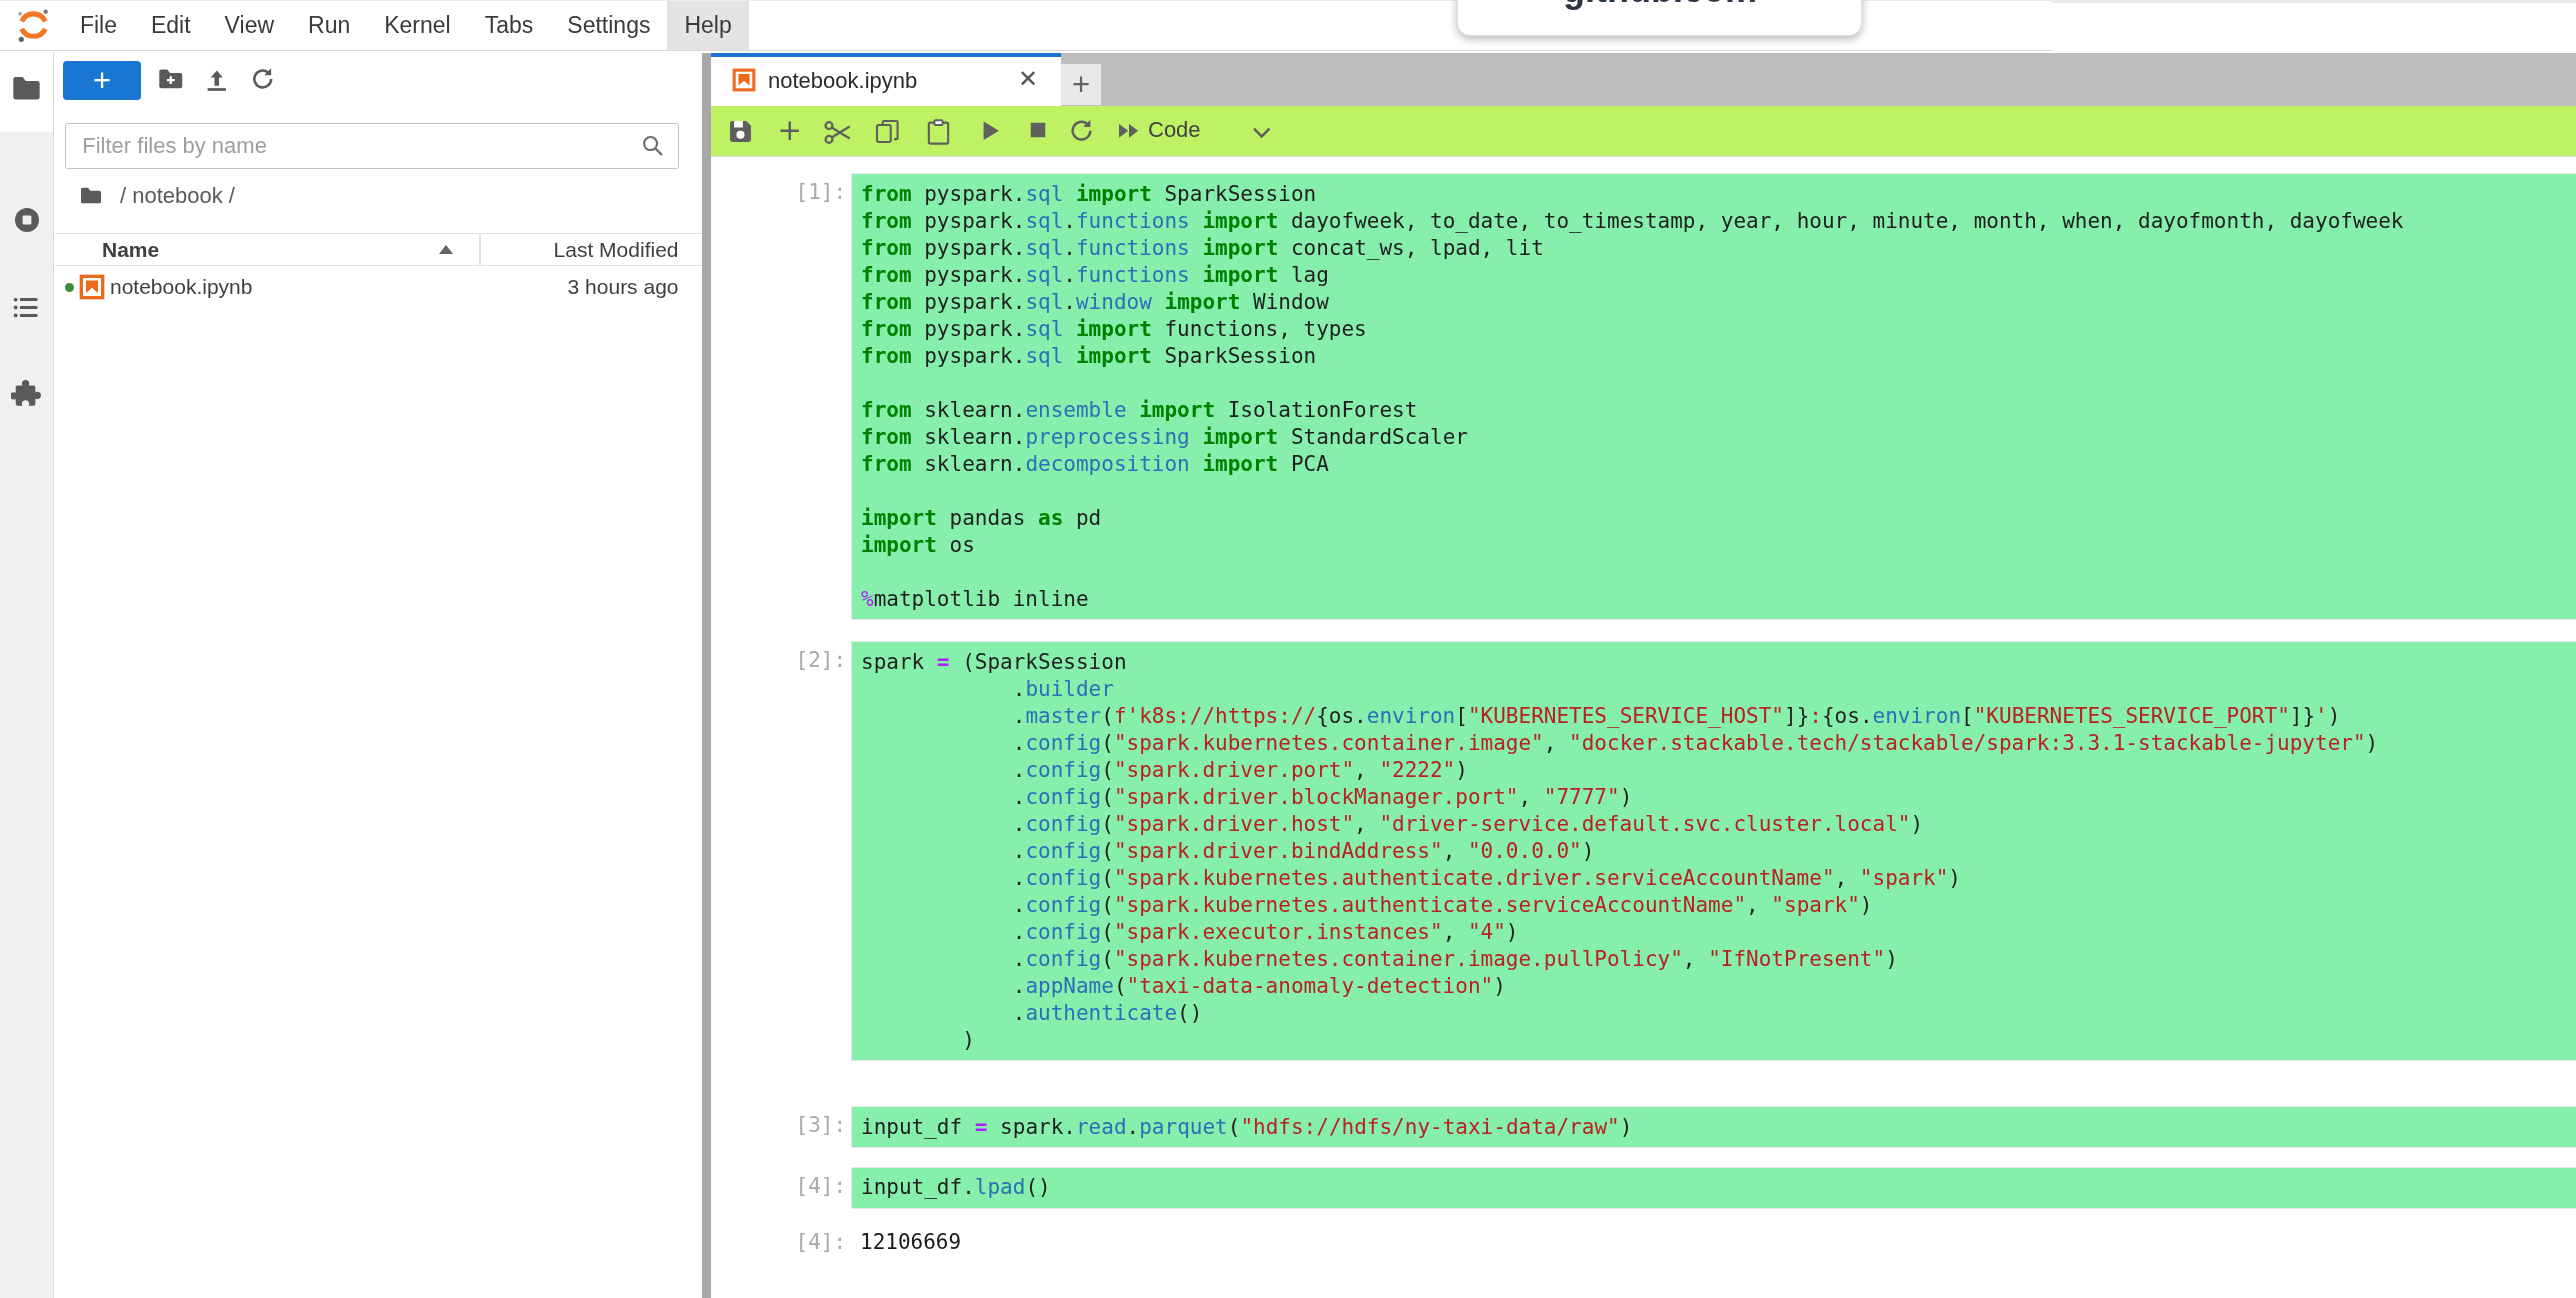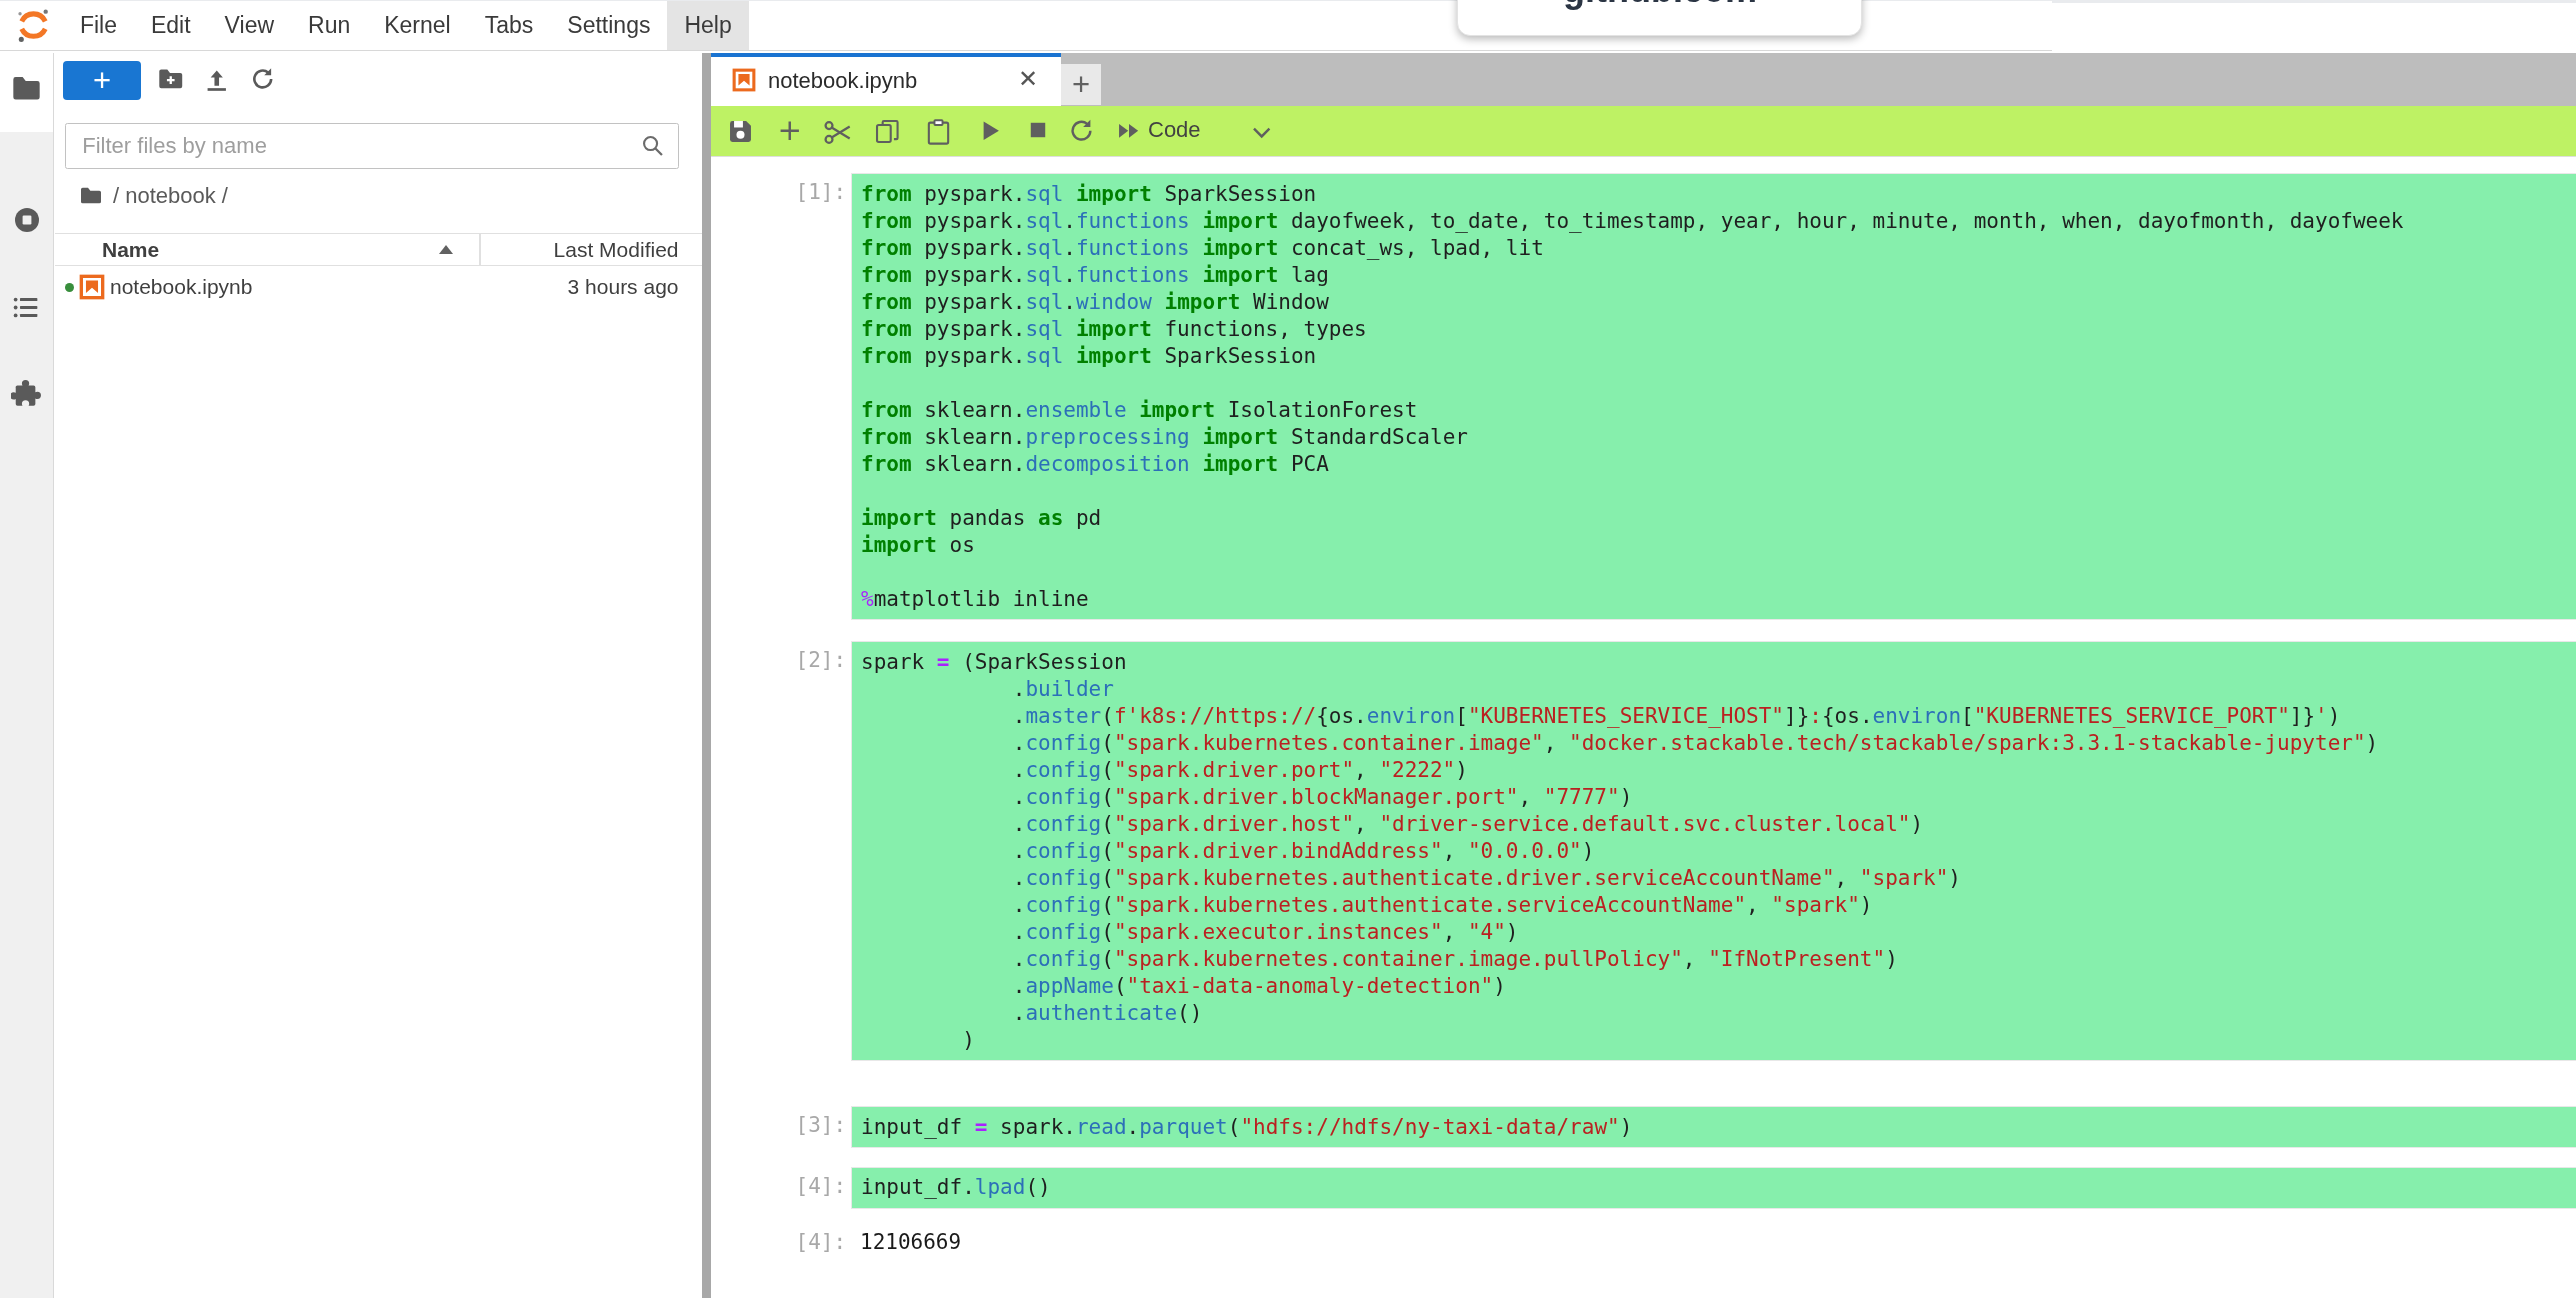--- a/index.html
+++ b/index.html
@@ -31,21 +31,21 @@
   .fb-toolbar{position:absolute;left:0;top:4.9px;width:100%;height:50px;}
   .new-launcher{position:absolute;left:8px;top:3.2px;width:78px;height:39px;background:#1976d2;border-radius:4px;
                 color:#ffffff;font-size:31px;font-weight:300;display:flex;align-items:center;justify-content:center;cursor:pointer;}
   .fb-tool{position:absolute;top:8px;cursor:pointer;}
   .filter-wrap{position:absolute;left:9.7px;top:70px;width:612px;height:44px;border:1.6px solid #c2c2c2;border-radius:2.4px;background:#fff;}
   .filter-input{position:absolute;left:14.6px;top:8px;width:518px;border:0;outline:none;font-size:22px;color:#3f3f3f;
                 font-family:"Liberation Sans",sans-serif;background:transparent;}
   .filter-input::placeholder{color:#9e9e9e;}
   .filter-search{position:absolute;right:11.3px;top:9px;}
   .breadcrumb{position:absolute;left:24px;top:128px;height:29px;display:flex;align-items:center;color:#5a5a5a;}
-  .breadcrumb-text{margin-left:10px;font-size:22px;}
+  .breadcrumb-text{margin-left:17px;font-size:22px;}
   .fb-header{position:absolute;left:0px;top:180px;width:647px;height:31px;border-top:1.6px solid #e0e0e0;border-bottom:1.6px solid #e0e0e0;}
   .fb-h-name{position:absolute;left:47px;top:4px;font-weight:bold;color:#3f3f3f;}
   .sort-caret{position:absolute;left:384px;top:11.3px;width:0;height:0;border-left:7.3px solid transparent;
               border-right:7.3px solid transparent;border-bottom:9.7px solid #616161;}
   .fb-h-div{position:absolute;left:424px;top:0;width:1.6px;height:31px;background:#e0e0e0;}
   .fb-h-mod{position:absolute;right:23.5px;top:4px;color:#3f3f3f;}
   .fb-row{position:absolute;left:0;top:217px;width:647px;height:36px;cursor:pointer;}
   .run-dot{position:absolute;left:9.7px;top:13px;width:9px;height:9px;border-radius:50%;background:#388e3c;}
   .fb-row-icon{position:absolute;left:23.5px;top:4px;}
   .fb-row-name{position:absolute;left:55px;top:4.9px;color:#3f3f3f;}

